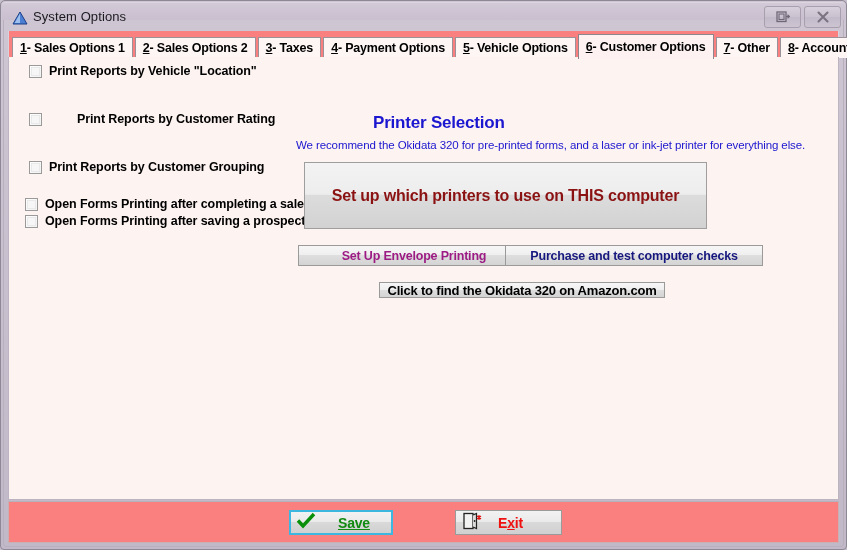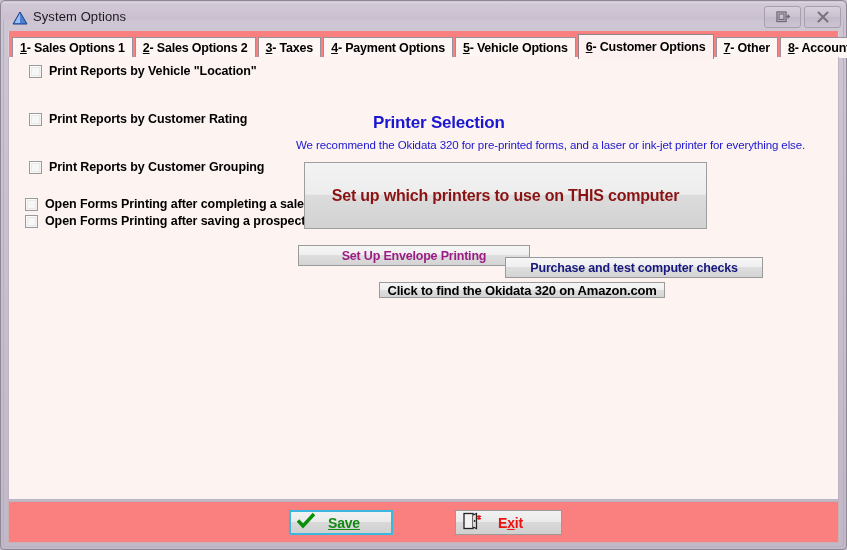--- a/index.html
+++ b/index.html
@@ -227,21 +227,21 @@
     display: flex;
     align-items: center;
     justify-content: center;
     font-size: 12.5px;
     font-weight: bold;
     letter-spacing: -0.2px;
     white-space: nowrap;
     cursor: default;
   }
   #btn-envelope { left: 289px; top: 188px; width: 232px; height: 21px; color: #9c1c84; }
-  #btn-checks   { left: 496px; top: 188px; width: 258px; height: 21px; color: #16187e; margin-top: 12px; }
+  #btn-checks   { left: 496px; top: 188px; width: 258px; height: 21px; color: #16187e; }
   #btn-amazon   { left: 370px; top: 225px; width: 286px; height: 16px; color: #000; font-size: 13px; }
 
   
   .footer {
     position: absolute;
     left: 8px;
     top: 501px;
     width: 831px;
     height: 42px;
     box-sizing: border-box;
@@ -270,21 +270,21 @@
     left: 446px;
     width: 107px;
     padding-left: 6px;
   }
   .footer-label {
     font-size: 14px;
     font-weight: bold;
     letter-spacing: -0.2px;
     white-space: nowrap;
   }
-  #save-label { color: #118a11; text-decoration: underline; margin-left: 12px; }
+  #save-label { color: #118a11; text-decoration: underline; margin-left: 22px; }
   #exit-label { color: #ef1010; margin-left: 16px; }
   #exit-label u { text-decoration: underline; }
   .icon-svg { flex: none; display: block; }
 </style>
 </head>
 <body>
 
 <div id="app">
   <div class="window-frame"></div>
   <div class="window-inner-edge"></div>
@@ -349,21 +349,21 @@
     </div>
   </div>
 
   <div class="content">
 
     <div class="cb-row" style="left:20px; top:7px;">
       <span class="cbx"></span>
       <span class="cb-label">Print Reports by Vehicle "Location"</span>
     </div>
 
-    <div class="cb-row" style="left:20px; top:55px;">
+    <div class="cb-row" style="left:20px; top:55px;gap:28px;">
       <span class="cbx"></span>
       <span class="cb-label">Print Reports by Customer Rating</span>
     </div>
 
     <div class="cb-row" style="left:20px; top:103px;">
       <span class="cbx"></span>
       <span class="cb-label">Print Reports by Customer Grouping</span>
     </div>
 
     <div class="cb-row" style="left:16px; top:140px;">

